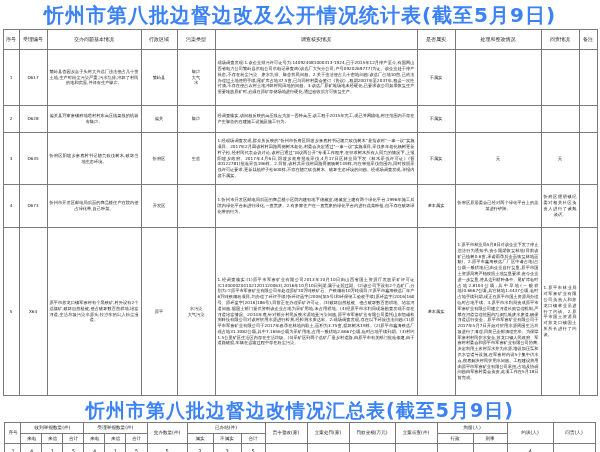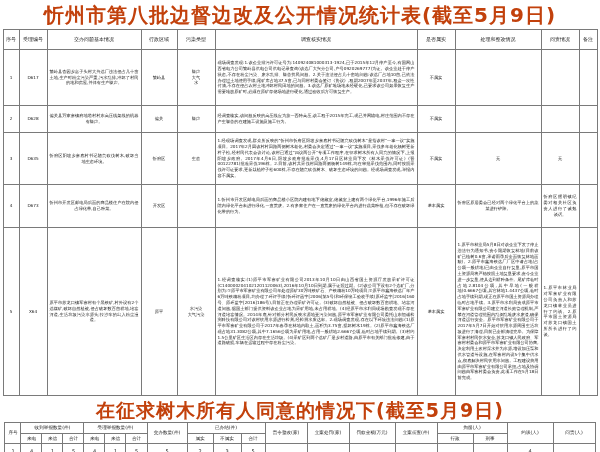--- a/index.html
+++ b/index.html
@@ -2,21 +2,21 @@
 <html><head>
 <meta charset="utf-8">
 <style>
   html,body{margin:0;padding:0;}
   body{
     width:600px;height:452px;background:#ffffff;overflow:hidden;
     font-family:"DejaVu Sans","Liberation Sans",sans-serif;color:#1b1b1b;
   }
   .page{width:600px;height:452px;position:relative;}
   .doc-title{
-    font-weight:bold;text-align:center;color:#c2410c;
+    font-weight:bold;text-align:center;color:#3b82f6;
     font-size:20px;line-height:26px;margin:2px 0 1px 0;letter-spacing:1px;
     font-family:"DejaVu Sans","Liberation Sans",sans-serif;
   }
   .doc-title.second{margin-top:3px;font-size:19px;line-height:22px;}
   table{border-collapse:collapse;table-layout:fixed;margin:0 auto;}
   th,td{border:0.7px solid #7a7a7a;padding:1px 2px;overflow:hidden;vertical-align:middle;}
   th{font-weight:normal;}
   
   .t1{width:594px;}
   .t1 th{font-size:5px;text-align:center;line-height:1.3;}
@@ -126,21 +126,21 @@
 大气污染</td>
         <td class="cj">1.经调查核实:(1)原平市军寨矿业有限公司2013年10月10日由山西省国土资源厅发放采矿许可证(C1400002041021201120063),2016年10月10日到期,属于证照过期。(2)该公司下设有2个选矿厂,分别为:①原平市军寨矿业有限公司年处理原矿30万吨铁矿石、产铁精粉10万吨项目;②原平市鑫海铁选厂年产6万吨铁精粉项目,均办理了环评手续(忻环评函字[2006]第5号)和环保竣工验收手续(原环监字[2016]160号、原环监字[2016]186号),目前正在办理采矿许可证。(3)破坏自然植被、侵占破坏数百亩耕地、堵塞河道问题,据国土部门提供资料该企业占地为采矿用地,未占用耕地。(4)经原平市水利局现场勘查发现不存在河道堵塞情况。2014年底,针对部分村民反映水源地受污染问题,原平市军寨矿业有限公司委托山东恒诚检测科技有限公司对该村饮用水源进行检测,经检测水质达标。2.现场调查发现,存在以下环境违法问题:(1)原平市军寨矿业有限公司于2017年春季在林地内取土,面积为3.75亩,损坏树木19株。(2)原平市鑫海铁选厂现占地31.3082公顷,其中7.1656公顷为采矿用地,占用一般耕地2.6667公顷,临时占地手续到期。(3)村约1.5公里矿区生活区内存在生活垃圾。(4)采矿区到两个选矿厂是乡村道路,由原平市有关部门批准修建,由于道路破损,车辆在运输过程中存在粉尘污染。</td>
         <td class="cc">基本属实</td>
         <td class="cj">1.原平市林业局5月8日对该企业下发了停止违法行为通知书,责令限期恢复林地(目前该矿已植树0.6亩,承诺雨季后全面恢复林地面貌)。2.原平市鑫海铁选厂厂区申请占地(占公顷一般耕地)已由企业自行复垦,原平市国土资源局将严格按照土地复垦要求,责令企业进一步复垦,使其达到耕种条件。尾矿库临时占地2.8104公顷,其中旱地(一般耕地)0.6667公顷,其它林地1.4437公顷,临时占地手续到期,现正在原平市国土资源局办理临时占地手续。3.原平市水利局责成原平市军寨矿业有限公司建立河道长效管理机制,严禁在河道管理范围内乱倒乱堆废水废渣,确保河道运行安全。原平市军寨矿业有限公司于2017年5月7日开始对饮用水源周围生活垃圾进行了清理,目前已全部清理完毕。为保障军寨村村民饮水安全,苏龙口镇人民政府、军寨村村委会和原平市军寨矿业有限公司协商,决定利用土改村深水井为水源,增设加压泵和供水管道等设施,在军寨村内设5个集中供水点,彻底解决村民饮用水问题。工程建设费用由原平市军寨矿业有限公司承担,占地及协调问题由军寨村委会负责,此项工作在5月18日前完成。</td>
         <td class="cj">1.原平市林业局对军寨矿业有限公司负责人和苏龙口镇林业员进行了约谈。2.原平市国土资源局对苏龙口镇国土所所长进行了约谈。</td>
         <td class="cc"></td>
       </tr>
     </tbody>
   </table>
 
-  <div class="doc-title second">在征求树木所有人同意的情况下(截至5月9日)</div>
+  <div class="doc-title second">忻州市第八批边督边改情况汇总表(截至5月9日)</div>
 
   <table class="t2">
     <colgroup>
       <col style="width:16px">
       <col style="width:21px">
         <col style="width:21px">
         <col style="width:21px">
       <col style="width:21px">
         <col style="width:21px">
         <col style="width:21px">

